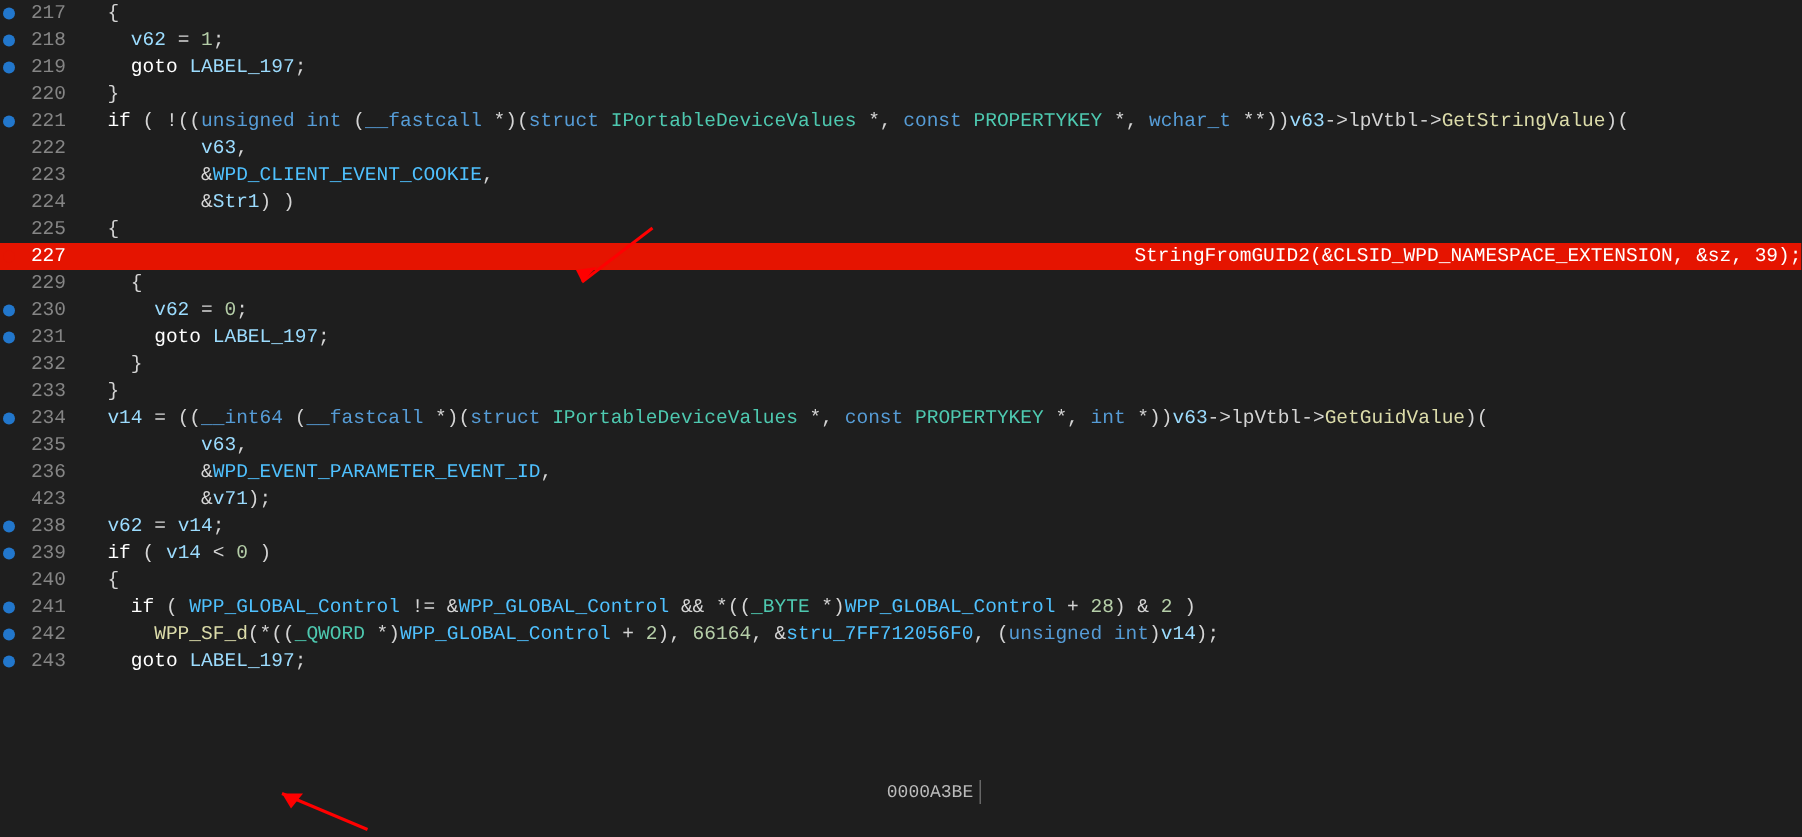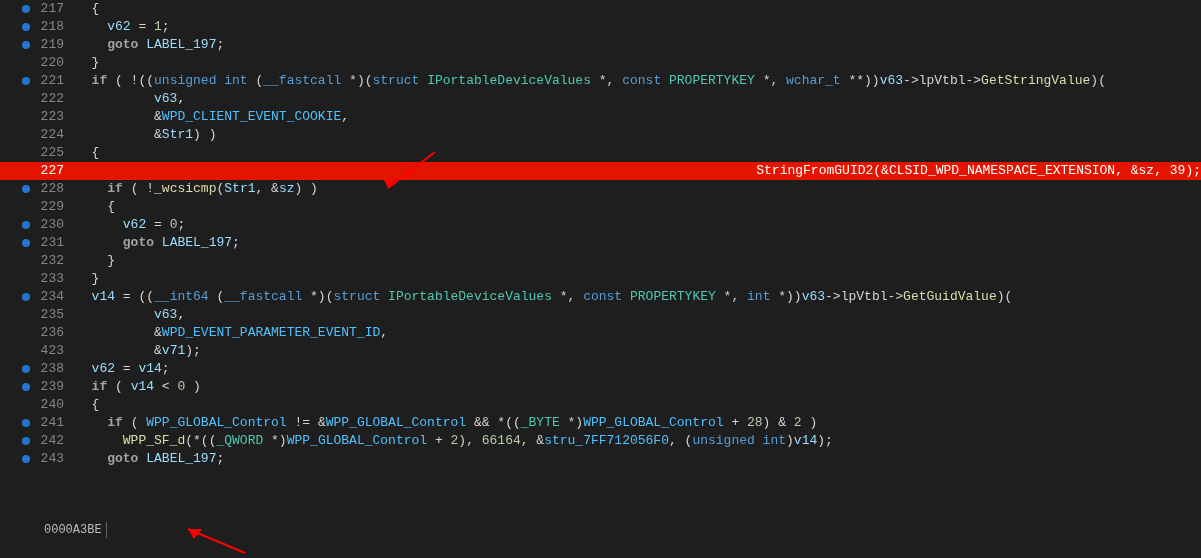--- a/index.html
+++ b/index.html
@@ -19,21 +19,20 @@
     height: 520px;
     overflow: hidden;
   }
   .line-row {
     display: flex;
     align-items: center;
     height: 18px;
     line-height: 18px;
     white-space: pre;
     position: relative;
-    padding-left: 20px;
   }
   .gutter {
     width: 40px;
     text-align: right;
     padding-right: 8px;
     color: #858585;
     user-select: none;
     flex-shrink: 0;
   }
   .bp {
@@ -53,41 +52,42 @@
     background: #e51400;
   }
   .code {
     padding-left: 4px;
     flex: 1;
   }
   .highlight-red {
     background: #e51400;
   }
   .highlight-red .code, .highlight-red .gutter { color: #ffffff; text-align: right; }
-  .kw { color: #a3a3a3; font-weight: bold; }      
+  .kw { color: #ffffff; }      
   .type { color: #4ec9b0; }    
   .fn { color: #dcdcaa; }      
   .var { color: #9cdcfe; }     
   .num { color: #b5cea8; }
   .const { color: #4fc1ff; }
   .label { color: #9cdcfe; }
   .member { color: #d4d4d4; }
   .macro { color: #569cd6; }
   .white { color: #ffffff; font-family: Liberation Mono, monospace; }
   
   .statusbar {
     position: absolute;
     left: 0; right: 0;
     bottom: 18px;
     height: 20px;
     display: flex;
     align-items: center;
     color: #bbbbbb;
     font-size: 12px;
     padding-left: 40px;
+    flex-direction: column;
   }
   .statusbar .seg {
     border-right: 1px solid #666;
     padding: 0 4px;
     height: 16px;
     line-height: 16px;
   }
   .statusbar input.caret-edit {
     background: transparent;
     border: none;
@@ -116,21 +116,20 @@
     <div class="line-row"><div class="bp"><div class="bp-dot"></div></div><div class="gutter">217</div><div class="code"><span>  {</span></div></div>
     <div class="line-row"><div class="bp"><div class="bp-dot"></div></div><div class="gutter">218</div><div class="code"><span>    </span><span class="var">v62</span><span> = </span><span class="num">1</span><span>;</span></div></div>
     <div class="line-row"><div class="bp"><div class="bp-dot"></div></div><div class="gutter">219</div><div class="code"><span>    </span><span class="kw">goto</span><span> </span><span class="label">LABEL_197</span><span>;</span></div></div>
     <div class="line-row"><div class="bp"></div><div class="gutter">220</div><div class="code"><span>  }</span></div></div>
     <div class="line-row"><div class="bp"><div class="bp-dot"></div></div><div class="gutter">221</div><div class="code"><span>  </span><span class="kw">if</span><span> ( !((</span><span class="macro">unsigned int</span><span> (</span><span class="macro">__fastcall</span><span> *)(</span><span class="macro">struct</span><span> </span><span class="type">IPortableDeviceValues</span><span> *, </span><span class="macro">const</span><span> </span><span class="type">PROPERTYKEY</span><span> *, </span><span class="macro">wchar_t</span><span> **))</span><span class="var">v63</span><span>-&gt;</span><span class="member">lpVtbl</span><span>-&gt;</span><span class="fn">GetStringValue</span><span>)(</span></div></div>
     <div class="line-row"><div class="bp"></div><div class="gutter">222</div><div class="code"><span>          </span><span class="var">v63</span><span>,</span></div></div>
     <div class="line-row"><div class="bp"></div><div class="gutter">223</div><div class="code"><span>          &amp;</span><span class="const">WPD_CLIENT_EVENT_COOKIE</span><span>,</span></div></div>
     <div class="line-row"><div class="bp"></div><div class="gutter">224</div><div class="code"><span>          &amp;</span><span class="var">Str1</span><span>) )</span></div></div>
     <div class="line-row"><div class="bp"></div><div class="gutter">225</div><div class="code"><span>  {</span></div></div>
     <div class="line-row highlight-red"><div class="bp"><div class="bp-dot active"></div></div><div class="gutter">227</div><div class="code"><span class="white">    </span><span class="fn white">StringFromGUID2</span><span class="white">(&amp;</span><span class="const white">CLSID_WPD_NAMESPACE_EXTENSION</span><span class="white">, &amp;</span><span class="var white">sz</span><span class="white">, </span><span class="num white">39</span><span class="white">);</span></div></div>
-    <div class="line-row"><div class="bp"><div class="bp-dot"></div></div><div class="gutter">228</div><div class="code"><span>    </span><span class="kw">if</span><span> ( !</span><span class="fn">_wcsicmp</span><span>(</span><span class="var">Str1</span><span>, &amp;</span><span class="var">sz</span><span>) )</span></div></div>
     <div class="line-row"><div class="bp"></div><div class="gutter">229</div><div class="code"><span>    {</span></div></div>
     <div class="line-row"><div class="bp"><div class="bp-dot"></div></div><div class="gutter">230</div><div class="code"><span>      </span><span class="var">v62</span><span> = </span><span class="num">0</span><span>;</span></div></div>
     <div class="line-row"><div class="bp"><div class="bp-dot"></div></div><div class="gutter">231</div><div class="code"><span>      </span><span class="kw">goto</span><span> </span><span class="label">LABEL_197</span><span>;</span></div></div>
     <div class="line-row"><div class="bp"></div><div class="gutter">232</div><div class="code"><span>    }</span></div></div>
     <div class="line-row"><div class="bp"></div><div class="gutter">233</div><div class="code"><span>  }</span></div></div>
     <div class="line-row"><div class="bp"><div class="bp-dot"></div></div><div class="gutter">234</div><div class="code"><span>  </span><span class="var">v14</span><span> = ((</span><span class="macro">__int64</span><span> (</span><span class="macro">__fastcall</span><span> *)(</span><span class="macro">struct</span><span> </span><span class="type">IPortableDeviceValues</span><span> *, </span><span class="macro">const</span><span> </span><span class="type">PROPERTYKEY</span><span> *, </span><span class="macro">int</span><span> *))</span><span class="var">v63</span><span>-&gt;</span><span class="member">lpVtbl</span><span>-&gt;</span><span class="fn">GetGuidValue</span><span>)(</span></div></div>
     <div class="line-row"><div class="bp"></div><div class="gutter">235</div><div class="code"><span>          </span><span class="var">v63</span><span>,</span></div></div>
     <div class="line-row"><div class="bp"></div><div class="gutter">236</div><div class="code"><span>          &amp;</span><span class="const">WPD_EVENT_PARAMETER_EVENT_ID</span><span>,</span></div></div>
     <div class="line-row"><div class="bp"></div><div class="gutter">423</div><div class="code"><span>          &amp;</span><span class="var">v71</span><span>);</span></div></div>
     <div class="line-row"><div class="bp"><div class="bp-dot"></div></div><div class="gutter">238</div><div class="code"><span>  </span><span class="var">v62</span><span> = </span><span class="var">v14</span><span>;</span></div></div>

